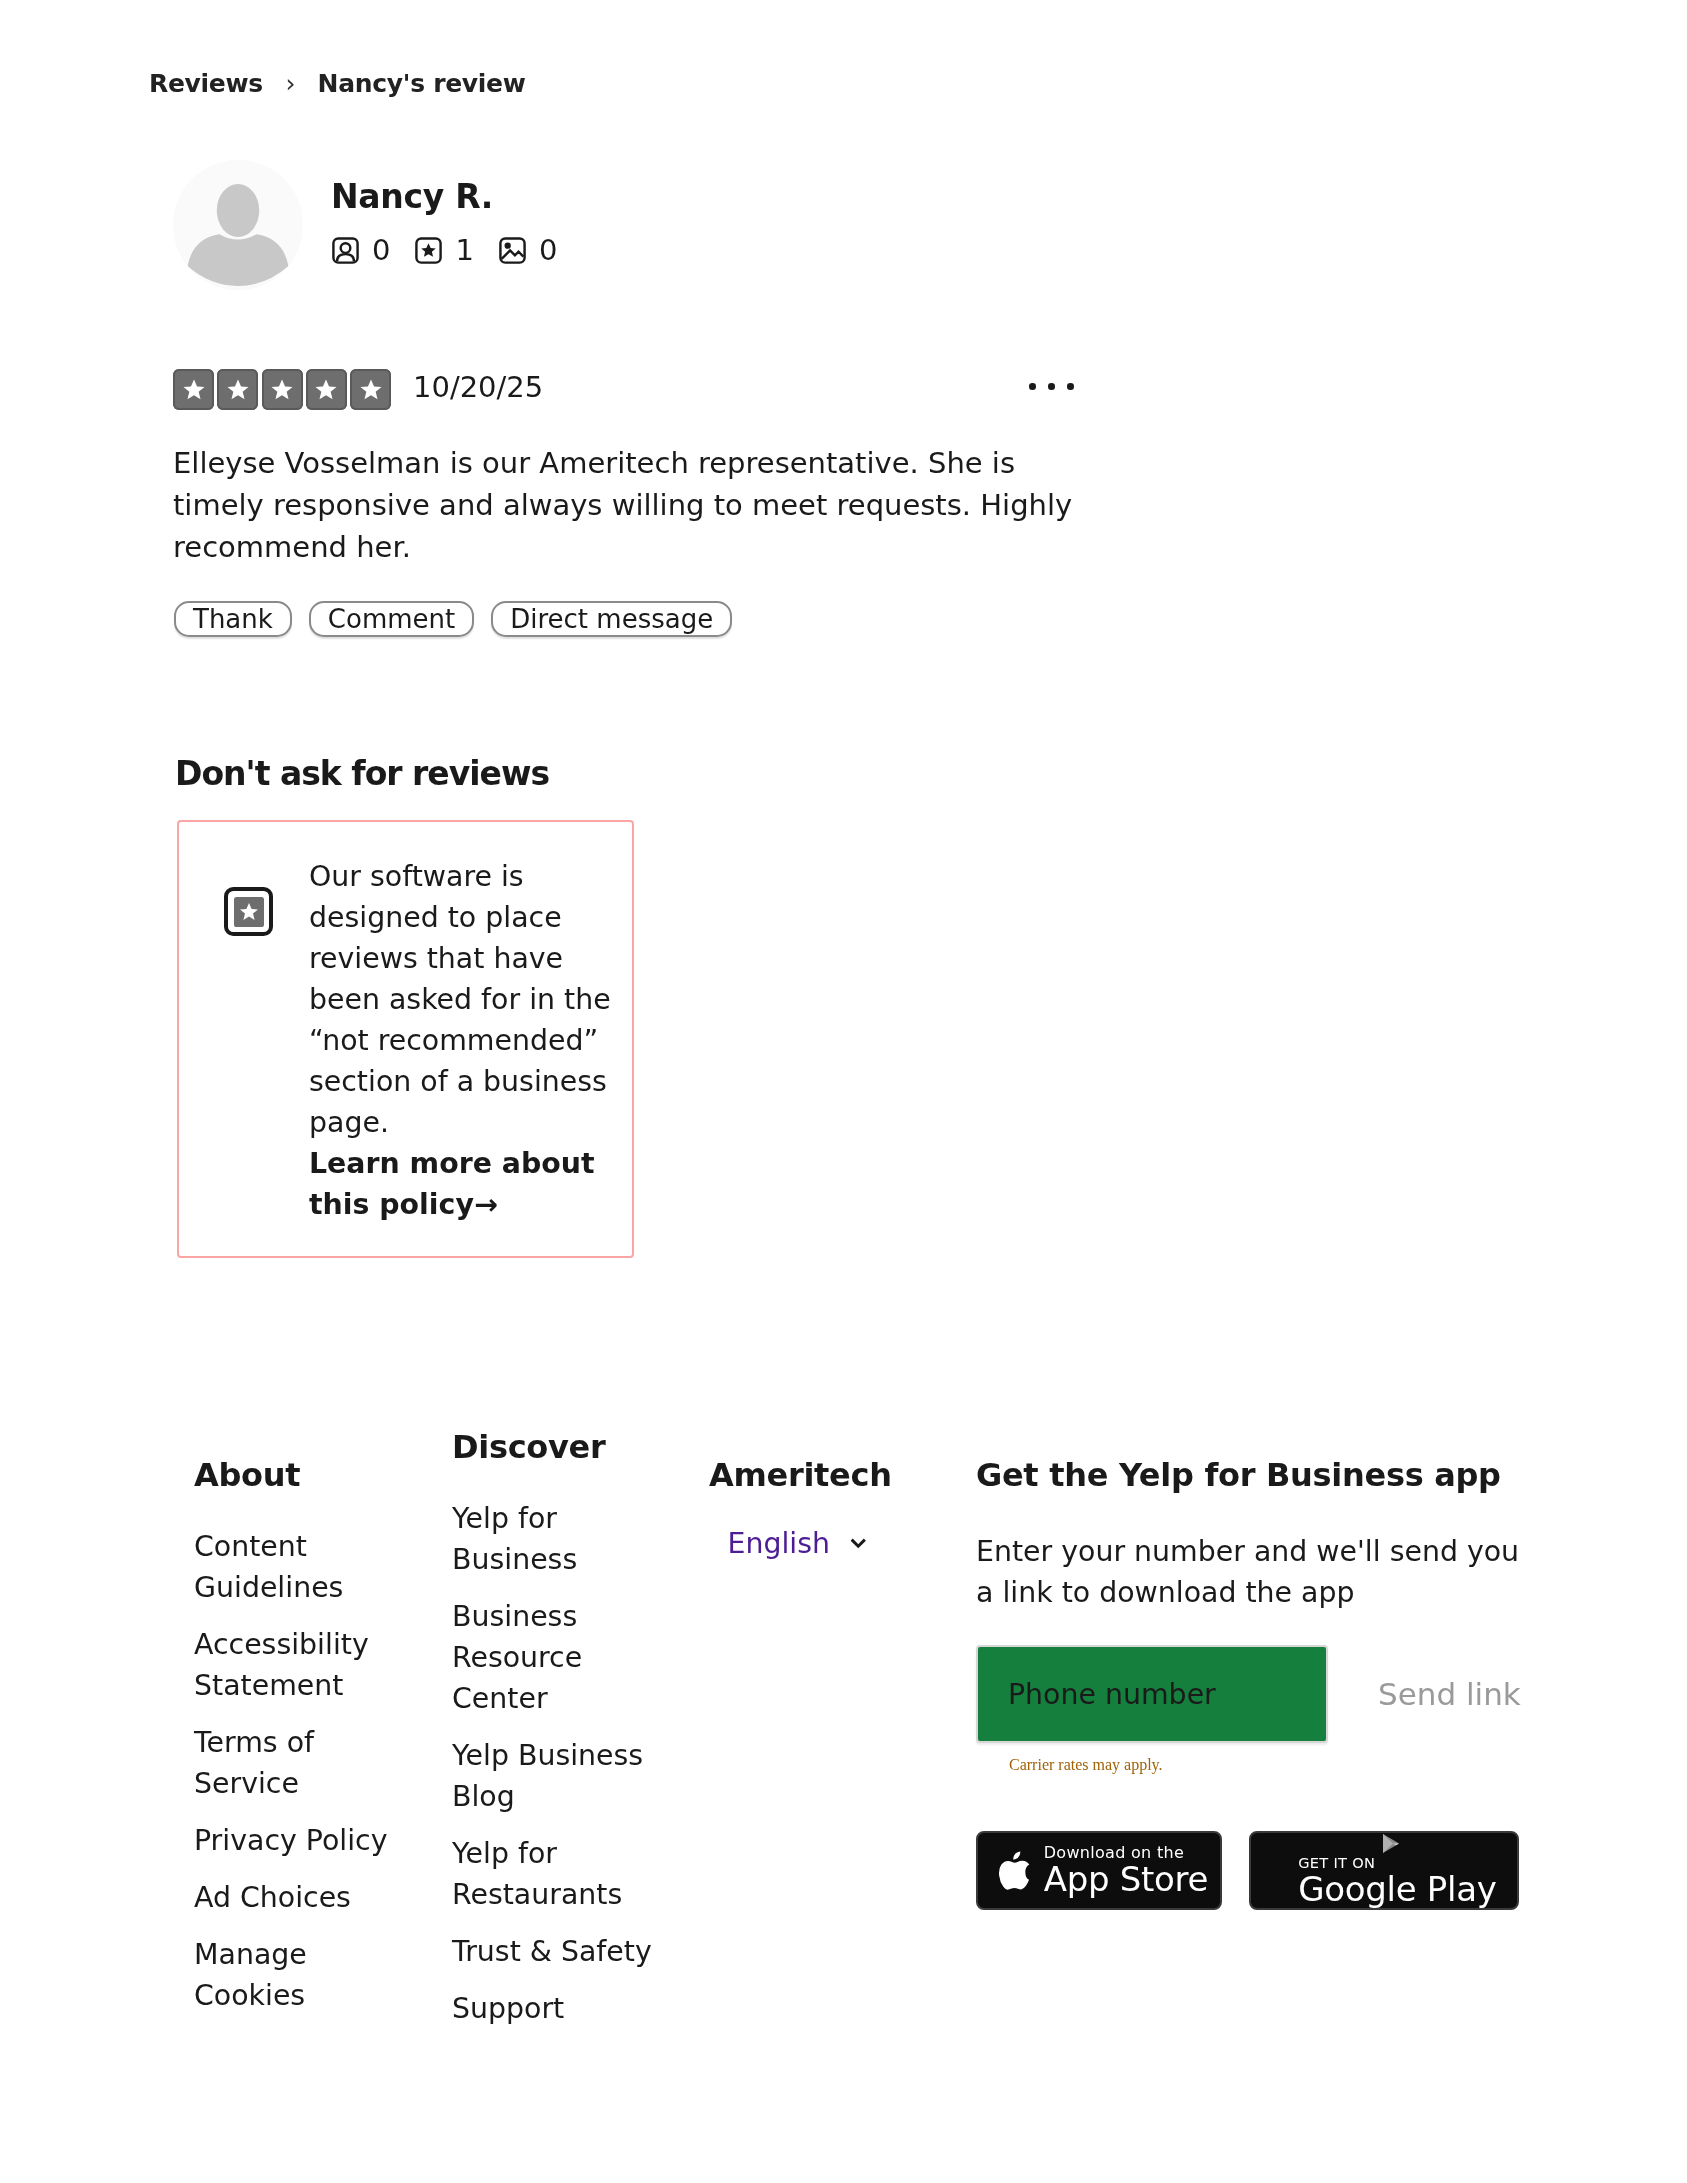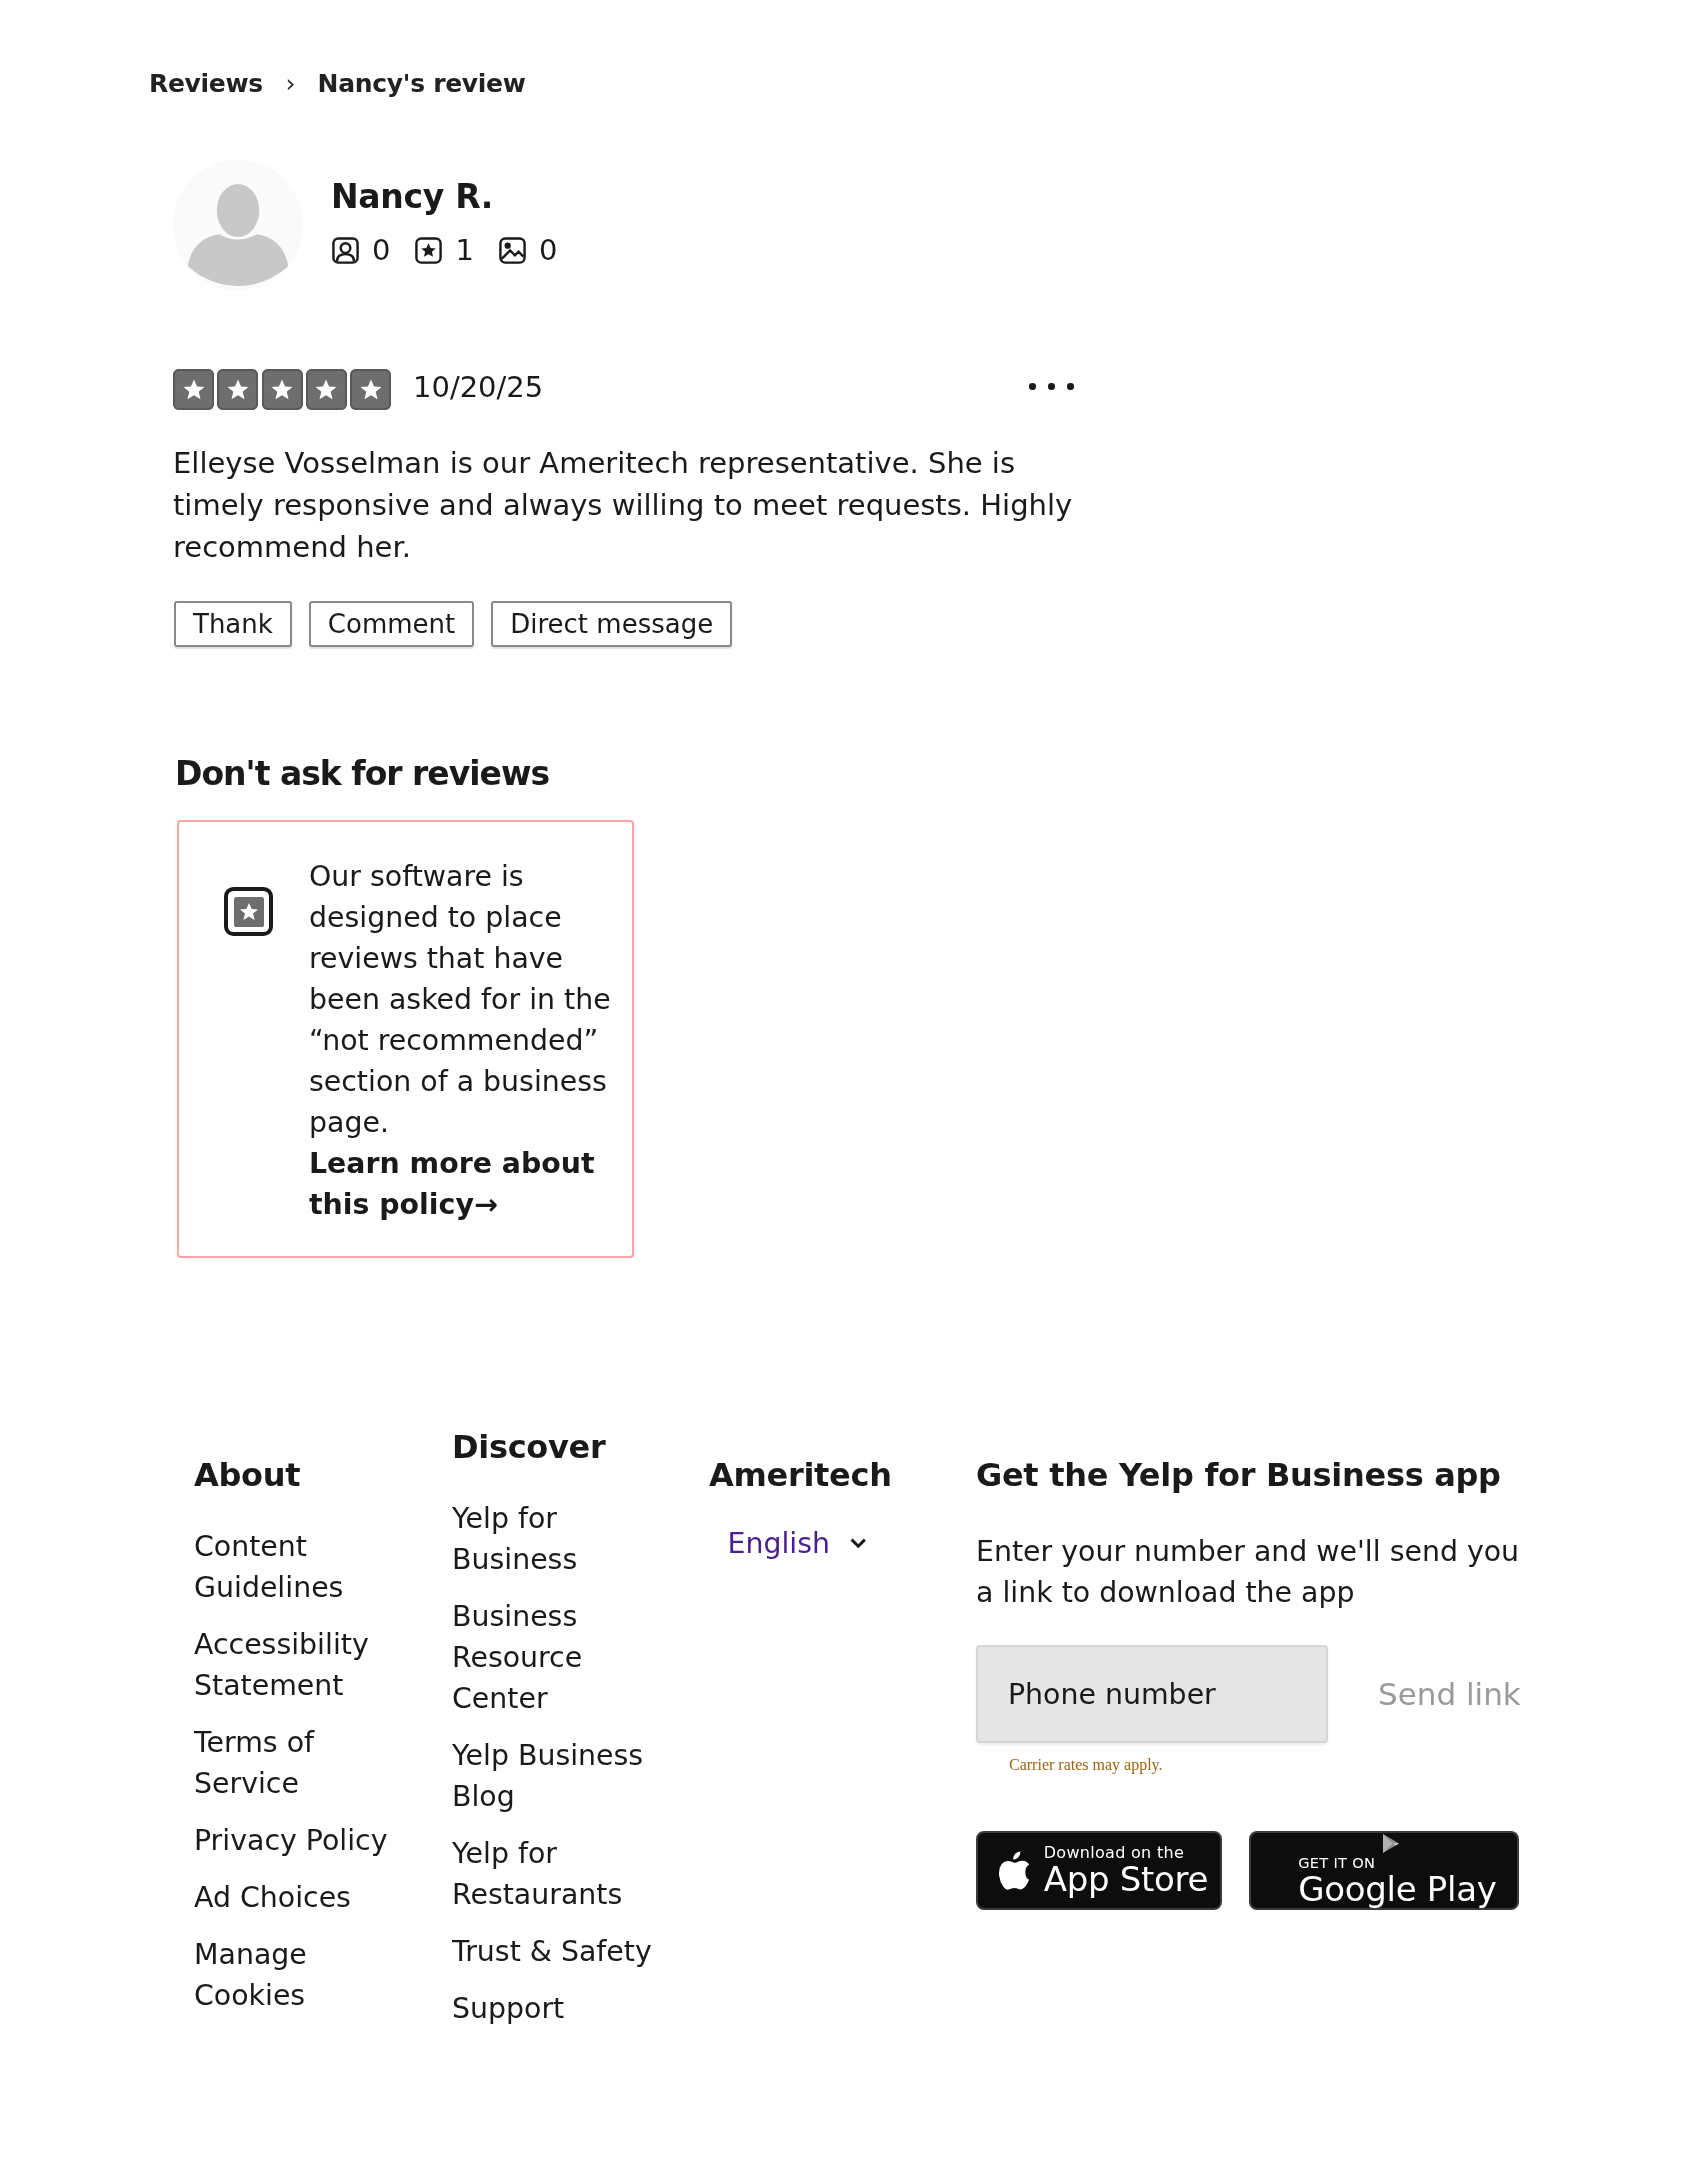--- a/index.html
+++ b/index.html
@@ -29,21 +29,21 @@
   .star-box svg { width: 28px; height: 28px; }
   .review-date { left: 413px; top: 370px; font-size: 29px; color: #1a1a1a; }
   .more-menu { left: 1029px; top: 370px; width: 45px; height: 33px; display: flex; align-items: center; justify-content: space-between; cursor: pointer; }
   .more-menu span { width: 6.6px; height: 6.6px; border-radius: 50%; background: #1a1a1a; display: block; }
 
   
   .review-text { left: 173px; top: 442px; width: 926px; font-size: 29px; line-height: 42px; color: #1a1a1a; }
 
   
   .actions { left: 174px; top: 601px; display: flex; gap: 17px; }
-  .btn-outline { height: 46px; padding: 16px 17px; border: 2px solid #8a8a8a; border-radius: 3px; background: #fff; font-family: inherit; font-size: 26px; color: #1a1a1a; display: flex; align-items: center; cursor: pointer; box-shadow: 0 1.3px 1.3px rgba(0,0,0,0.12); }
+  .btn-outline { height: 36px; padding: 16px 17px; border: 2px solid #8a8a8a; border-radius: 15px; background: #fff; font-family: inherit; font-size: 26px; color: #1a1a1a; display: flex; align-items: center; cursor: pointer; box-shadow: 0 1.3px 1.3px rgba(0,0,0,0.12); }
 
   
   .policy-title { left: 175px; top: 754px; font-size: 33px; font-weight: bold; color: #1a1a1a; letter-spacing: -1px; }
   .policy-card { left: 177px; top: 820px; width: 457px; height: 438px; border: 2px solid #fca5a5; border-radius: 4px; box-sizing: border-box; background: #fff; }
   .policy-icon { position: absolute; left: 45px; top: 65px; width: 49px; height: 49px; border: 4px solid #1a1a1a; border-radius: 9.3px; box-sizing: border-box; display: flex; align-items: center; justify-content: center; }
   .policy-icon .inner { width: 30px; height: 30px; background: #6e6e6e; border-radius: 2.6px; display: flex; align-items: center; justify-content: center; }
   .policy-icon svg { width: 24px; height: 24px; }
   .policy-text { position: absolute; left: 130px; top: 34px; width: 311px; font-size: 28.4px; line-height: 41px; color: #1a1a1a; }
   .policy-link { display: block; font-weight: bold; color: #1a1a1a; text-decoration: none; cursor: pointer; }
 
@@ -54,21 +54,21 @@
   .col-about { left: 194px; top: 1456px; width: 212px; }
   .col-discover { left: 452px; top: 1428px; width: 218px; }
   .col-lang { left: 709px; top: 1456px; width: 212px; }
   .col-about .footer-links, .col-discover .footer-links { margin-top: 32px; }
   .lang-select { margin-top: 33px; margin-left: 18.5px; display: flex; align-items: center; font-size: 28.4px; color: #4c1d95; cursor: pointer; }
   .lang-select svg { width: 18.5px; height: 13.2px; margin-left: 18.5px; }
 
   .col-app { left: 976px; top: 1456px; width: 569px; }
   .app-desc { margin-top: 37px; font-size: 28.4px; line-height: 41px; color: #1a1a1a; width: 556px; }
   .phone-row { margin-top: 32px; display: flex; align-items: center; }
-  .phone-input { width: 352px; height: 98px; border: 2px solid #d6d6d6; border-radius: 4px; box-sizing: border-box; font-family: inherit; font-size: 28.4px; padding: 0 30px; color: #1a1a1a; background: #e5e5e5; box-shadow: 0 2px 2px rgba(0,0,0,0.08); }
+  .phone-input { width: 352px; height: 98px; border: 2px solid #d6d6d6; border-radius: 4px; box-sizing: border-box; font-family: inherit; font-size: 28.4px; padding: 0 30px; color: #1a1a1a; background: #15803d; box-shadow: 0 2px 2px rgba(0,0,0,0.08); }
   .phone-input::placeholder { color: #1a1a1a; }
   .send-link { margin-left: 50px; font-size: 31px; color: #9a9a9a; background: none; border: none; font-family: inherit; cursor: pointer; padding: 0; }
   .carrier-note { margin-top: 13.2px; margin-left: 33px; font-size: 16px; color: #a16207; font-family: Liberation Serif, serif; }
   .badges { margin-top: 57px; display: flex; gap: 26.5px; }
   .badge { height: 79px; border-radius: 8px; background: #0d0d0d; border: 2px solid #3a3a3a; box-sizing: border-box; display: flex; align-items: center; color: #fff; cursor: pointer; }
   .badge-apple { width: 246px; padding-left: 18.5px; }
   .badge-google { width: 270px; padding-left: 14.6px; flex-direction: column; }
   .badge .txt { display: flex; flex-direction: column; margin-left: 13.2px; }
   .badge .small { font-size: 16px; line-height: 17px; letter-spacing: 0.3px; }
   .badge .big { font-size: 34px; line-height: 37px; letter-spacing: -0.3px; }

